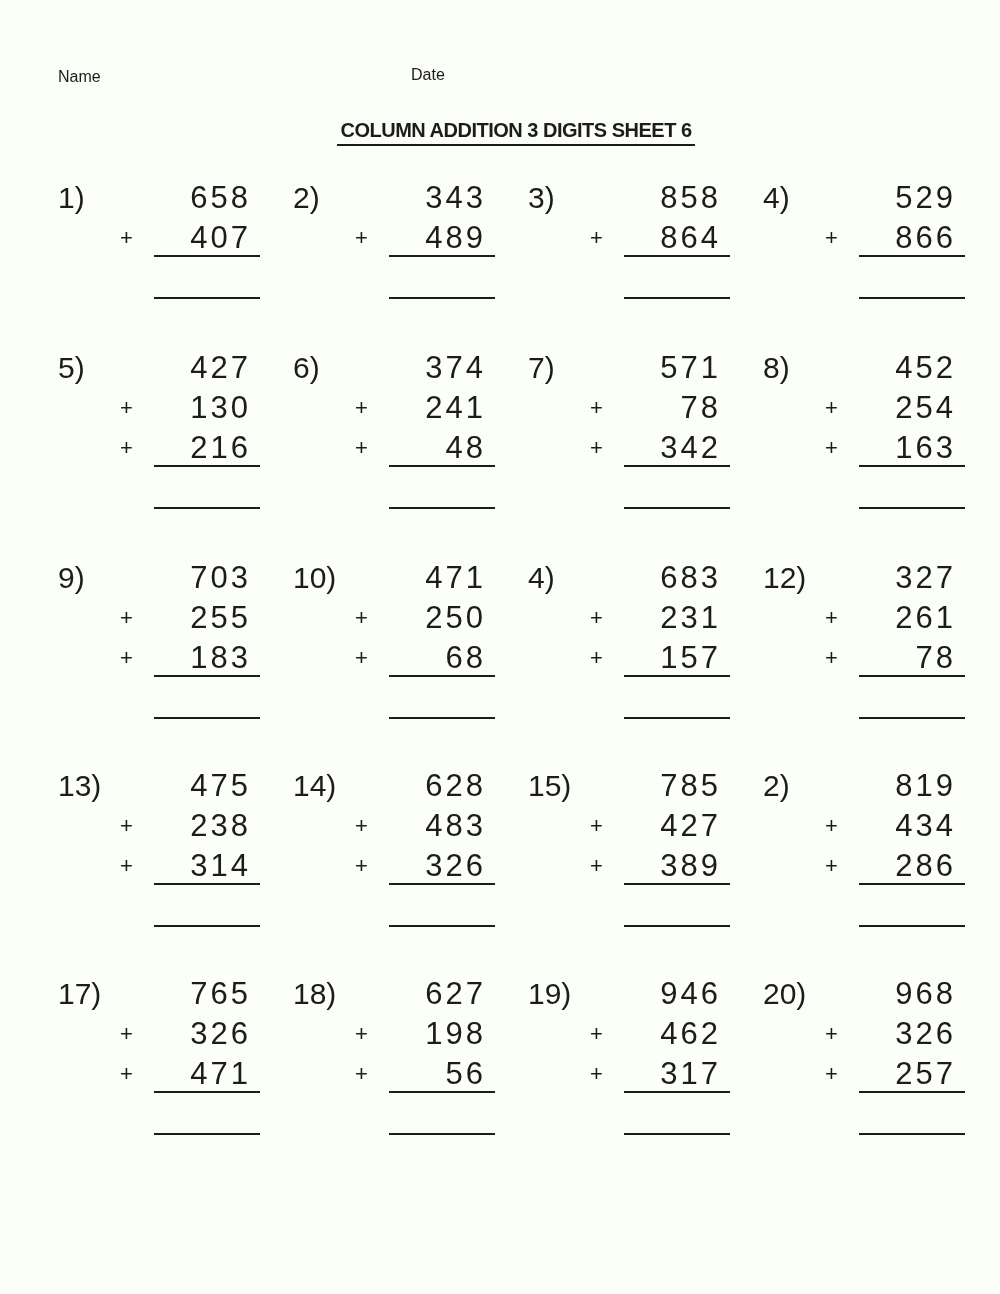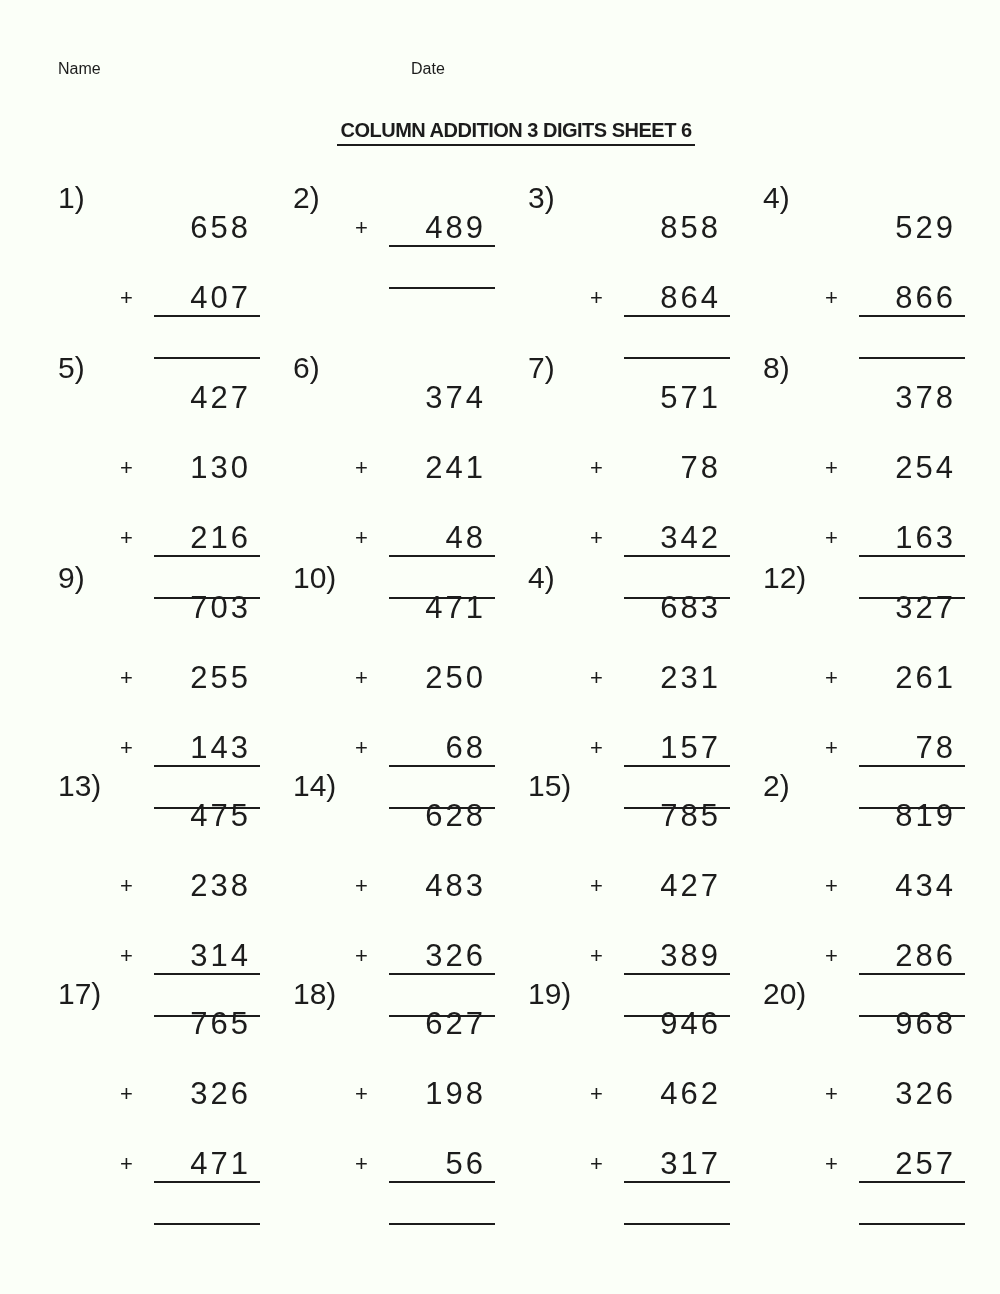--- a/index.html
+++ b/index.html
@@ -8,27 +8,27 @@
     height: 1294px;
     background: #fbfff8;
     color: #1c1c1c;
     font-family: "Liberation Sans", sans-serif;
     position: relative;
     overflow: hidden;
   }
   .name-label {
     position: absolute;
     left: 58px;
-    top: 60px;
+    top: 68px;
     font-size: 16px;
   }
   .date-label {
     position: absolute;
     left: 411px;
-    top: 60px;
+    top: 66px;
     font-size: 16px;
   }
   .title {
     position: absolute;
     top: 103px;
     left: 0;
     width: 100%;
     text-align: center;
     margin: 16px;
     font-size: 20px;
@@ -60,21 +60,20 @@
   .pbody {
     margin-left: 62px;
     width: 140px;
   }
   .prow {
     display: flex;
     justify-content: space-between;
     align-items: center;
     height: 40px;
     line-height: 40px;
-    margin-top: 30px;
   }
   .plus {
     font-size: 22px;
     min-width: 16px;
   }
   .num {
     font-size: 31px;
     letter-spacing: 3px;
     padding-right: 9px;
     white-space: nowrap;
@@ -112,20 +111,24 @@
             <span class="num">407</span>
           </div>
           <div class="sumline"></div>
       <div class="ansline"></div>
     </div>
   </div>
 
   <div class="problem">
     <div class="plabel">2)</div>
     <div class="pbody">
+      <div class="prow">
+            <span class="plus"></span>
+            <span class="num">343</span>
+          </div>
           <div class="prow">
             <span class="plus">+</span>
             <span class="num">489</span>
           </div>
           <div class="sumline"></div>
       <div class="ansline"></div>
     </div>
   </div>
 
   <div class="problem">
@@ -218,21 +221,21 @@
           <div class="sumline"></div>
       <div class="ansline"></div>
     </div>
   </div>
 
   <div class="problem">
     <div class="plabel">8)</div>
     <div class="pbody">
       <div class="prow">
             <span class="plus"></span>
-            <span class="num">378</span>
+            <span class="num">452</span>
           </div>
           <div class="prow">
             <span class="plus">+</span>
             <span class="num">254</span>
           </div>
           <div class="prow">
             <span class="plus">+</span>
             <span class="num">163</span>
           </div>
           <div class="sumline"></div>
@@ -246,21 +249,21 @@
       <div class="prow">
             <span class="plus"></span>
             <span class="num">703</span>
           </div>
           <div class="prow">
             <span class="plus">+</span>
             <span class="num">255</span>
           </div>
           <div class="prow">
             <span class="plus">+</span>
-            <span class="num">143</span>
+            <span class="num">183</span>
           </div>
           <div class="sumline"></div>
       <div class="ansline"></div>
     </div>
   </div>
 
   <div class="problem">
     <div class="plabel">10)</div>
     <div class="pbody">
       <div class="prow">

